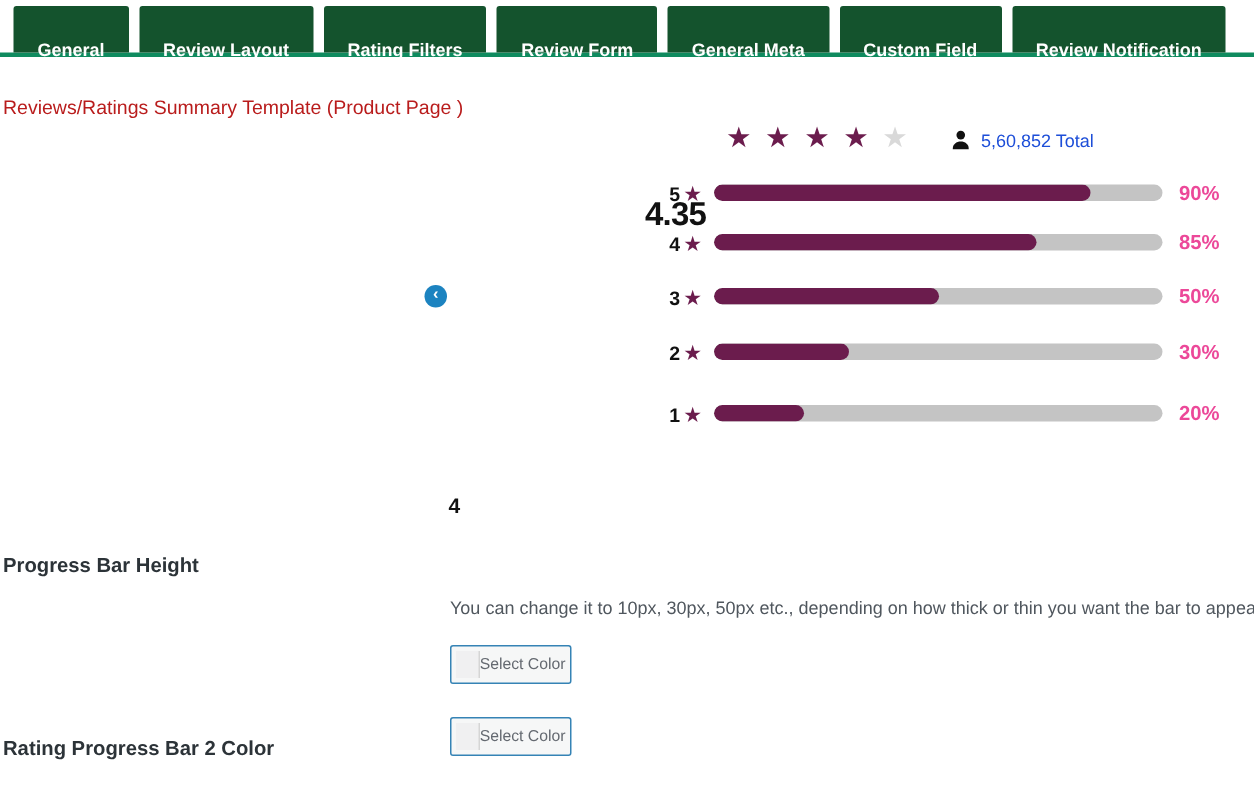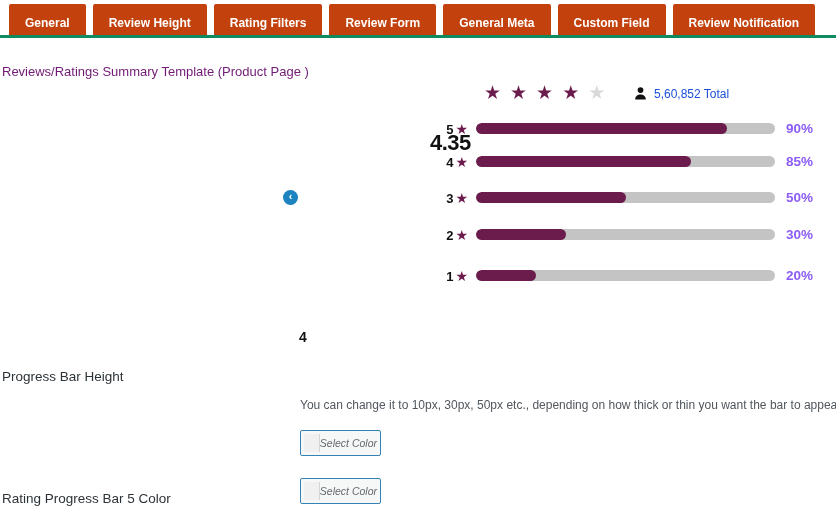--- a/index.html
+++ b/index.html
@@ -14,42 +14,42 @@
   }
 
   
   .tabbar {
     position: absolute; left:0; top:4px; width:836px;
     display:flex; align-items:flex-end; gap:7px;
     padding-left:9px;
     border-bottom:3px solid #0f8b5f;
   }
   .tab {
-    background:#c2410c; color:#fff;
+    background:#14532d; color:#fff;
     font-size:12px; font-weight:700;
     height:31px; line-height:31px;
-    padding:4px 16px;
+    padding:14px 16px;
     border-radius:2px 2px 0 0;
     cursor:pointer; white-space:nowrap;
   }
   .tab.active {
     background:#fff; color:#1d2327;
     border:2px solid #0f8b5f; border-bottom:none;
     height:34px; line-height:31px;
     margin-bottom:-3px;
     border-radius:3px 3px 0 0;
     padding:0 22px;
     position:relative; z-index:2;
     box-shadow:0 3px 0 0 #ffffff;
   }
 
   
   .template-label {
     position:absolute; left:2px; top:64px;
-    font-size:13px; color:#701a75;text-align:right;
+    font-size:13px; color:#b91c1c;text-align:right;
   }
 
   
   .collapse-btn {
     position:absolute; left:283px; top:190px;
     width:15px; height:15px; border-radius:50%;
     background:#1c83c0; color:#fff;
     display:flex; align-items:center; justify-content:center;
     font-size:11px; font-weight:700; line-height:1;
     cursor:pointer;
@@ -82,30 +82,30 @@
   }
   .rlabel .rstar { color:#6b1c4d; font-size:14px; font-weight:400; margin-left:2px; }
   .track {
     position:absolute; left:476px; top:2px;
     width:299px; height:11px; border-radius:6px;
     background:#c4c4c4; overflow:hidden;
   }
   .fill { height:100%; border-radius:6px; background:#6b1c4d; }
   .pct {
     position:absolute; left:786px; top:0;
-    font-size:13.5px; font-weight:700; color:#8b5cf6; line-height:16px;
+    font-size:13.5px; font-weight:700; color:#ec4899; line-height:16px;
   }
 
   
   .current-value {
     position:absolute; left:299px; top:329px;
     font-size:14px; font-weight:700; color:#111;
   }
   .field-label {
-    font-size:13.5px; font-weight:400; color:#2c3338;
+    font-size:13.5px; font-weight:700; color:#2c3338;
     position:absolute; left:2px;
   }
   .lbl-height { top:369px; }
   .lbl-c1 { top:443px; }
   .lbl-c2 { top:491px; }
 
   .height-input {
     position:absolute; left:300px; top:357px;
     width:380px; height:34px;
     border:1px solid #ececec; border-radius:17px;
@@ -121,38 +121,37 @@
   }
 
   .color-btn {
     position:absolute; left:300px;
     width:81px; height:26px;
     background:#f6f7f7;
     border:1px solid #3583b5; border-radius:2px;
     display:flex; align-items:stretch;
     padding:3px; cursor:pointer;
     font-family:"Liberation Sans","DejaVu Sans",sans-serif;
-    font-style:italic;
   }
   .btn-c1 { top:430px; }
   .btn-c2 { top:478px; }
   .color-swatch { width:24px; background:#f0f0f1; border-right:1px solid #d5d5d5; }
   .color-btn-label {
     flex:1; display:flex; align-items:center; justify-content:center;
     font-size:10.5px; color:#646970; white-space:nowrap;
   }
 </style>
 </head>
 <body>
 
 <div id="screen">
 
   <div class="tabbar">
     <div class="tab">General</div>
-    <div class="tab">Review Height</div>
+    <div class="tab">Review Layout</div>
     <div class="tab">Rating Filters</div>
     <div class="tab">Review Form</div>
     <div class="tab">General Meta</div>
     <div class="tab">Custom Field</div>
     <div class="tab">Review Notification</div>
   </div>
 
   <div class="template-label">Reviews/Ratings Summary Template (Product Page )</div>
 
   <div class="collapse-btn">
@@ -214,19 +213,19 @@
   <div class="current-value">4</div>
 
   <div class="field-label lbl-height">Progress Bar Height</div>
   <div class="help-text">You can change it to 10px, 30px, 50px etc., depending on how thick or thin you want the bar to appear.</div>
 
   <button class="color-btn btn-c1">
     <span class="color-swatch"></span>
     <span class="color-btn-label">Select Color</span>
   </button>
 
-  <div class="field-label lbl-c2">Rating Progress Bar 5 Color</div>
+  <div class="field-label lbl-c2">Rating Progress Bar 2 Color</div>
   <button class="color-btn btn-c2">
     <span class="color-swatch"></span>
     <span class="color-btn-label">Select Color</span>
   </button>
 
 </div>
 
 </body></html>

